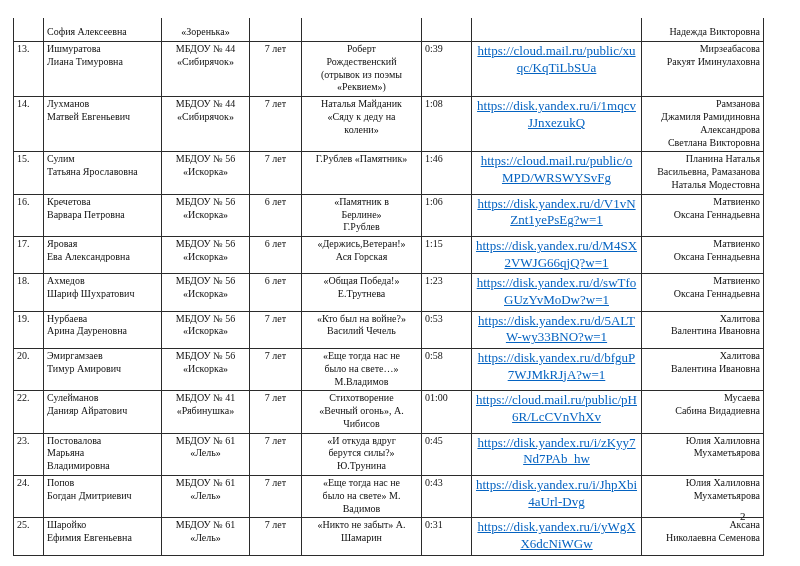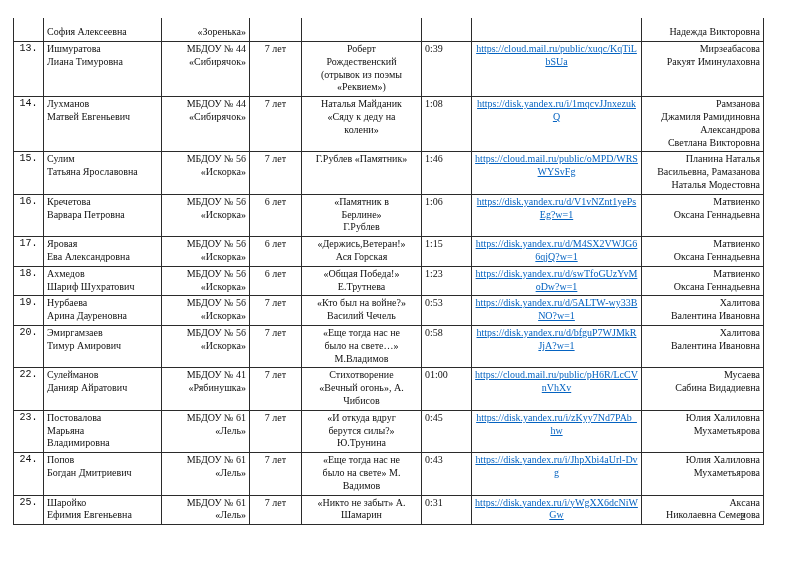--- a/index.html
+++ b/index.html
@@ -21,29 +21,29 @@
   td {
     border:1px solid #2b2b2b;
     vertical-align:top;
     padding:1px 3px 2px 3px;
     font-size:10px;
     line-height:1.28;
     white-space:pre-line;
     overflow:hidden;
   }
   tr.partial td { border-top:none; height:20px; vertical-align:bottom; }
-  .c-num    { text-align:center;font-family:Liberation Mono, monospace; }
+  .c-num    { text-align:left; }
   .c-child  { text-align:left; }
-  .c-school { text-align:right; }
+  .c-school { text-align:center; }
   .c-age    { text-align:center; }
   .c-title  { text-align:center;margin-top:36px; }
   .c-time   { }
   .c-link   { text-align:center; }
   .c-link a {
-    font-size:10px;
+    font-size:13px;
     color:#0563C1;
     text-decoration:underline;
     word-break:break-all;
     white-space:normal;
   }
   .c-teacher { text-align:right; }
   .page-number {
     position:absolute;
     left:740px; top:510px;
     font-size:11px;

